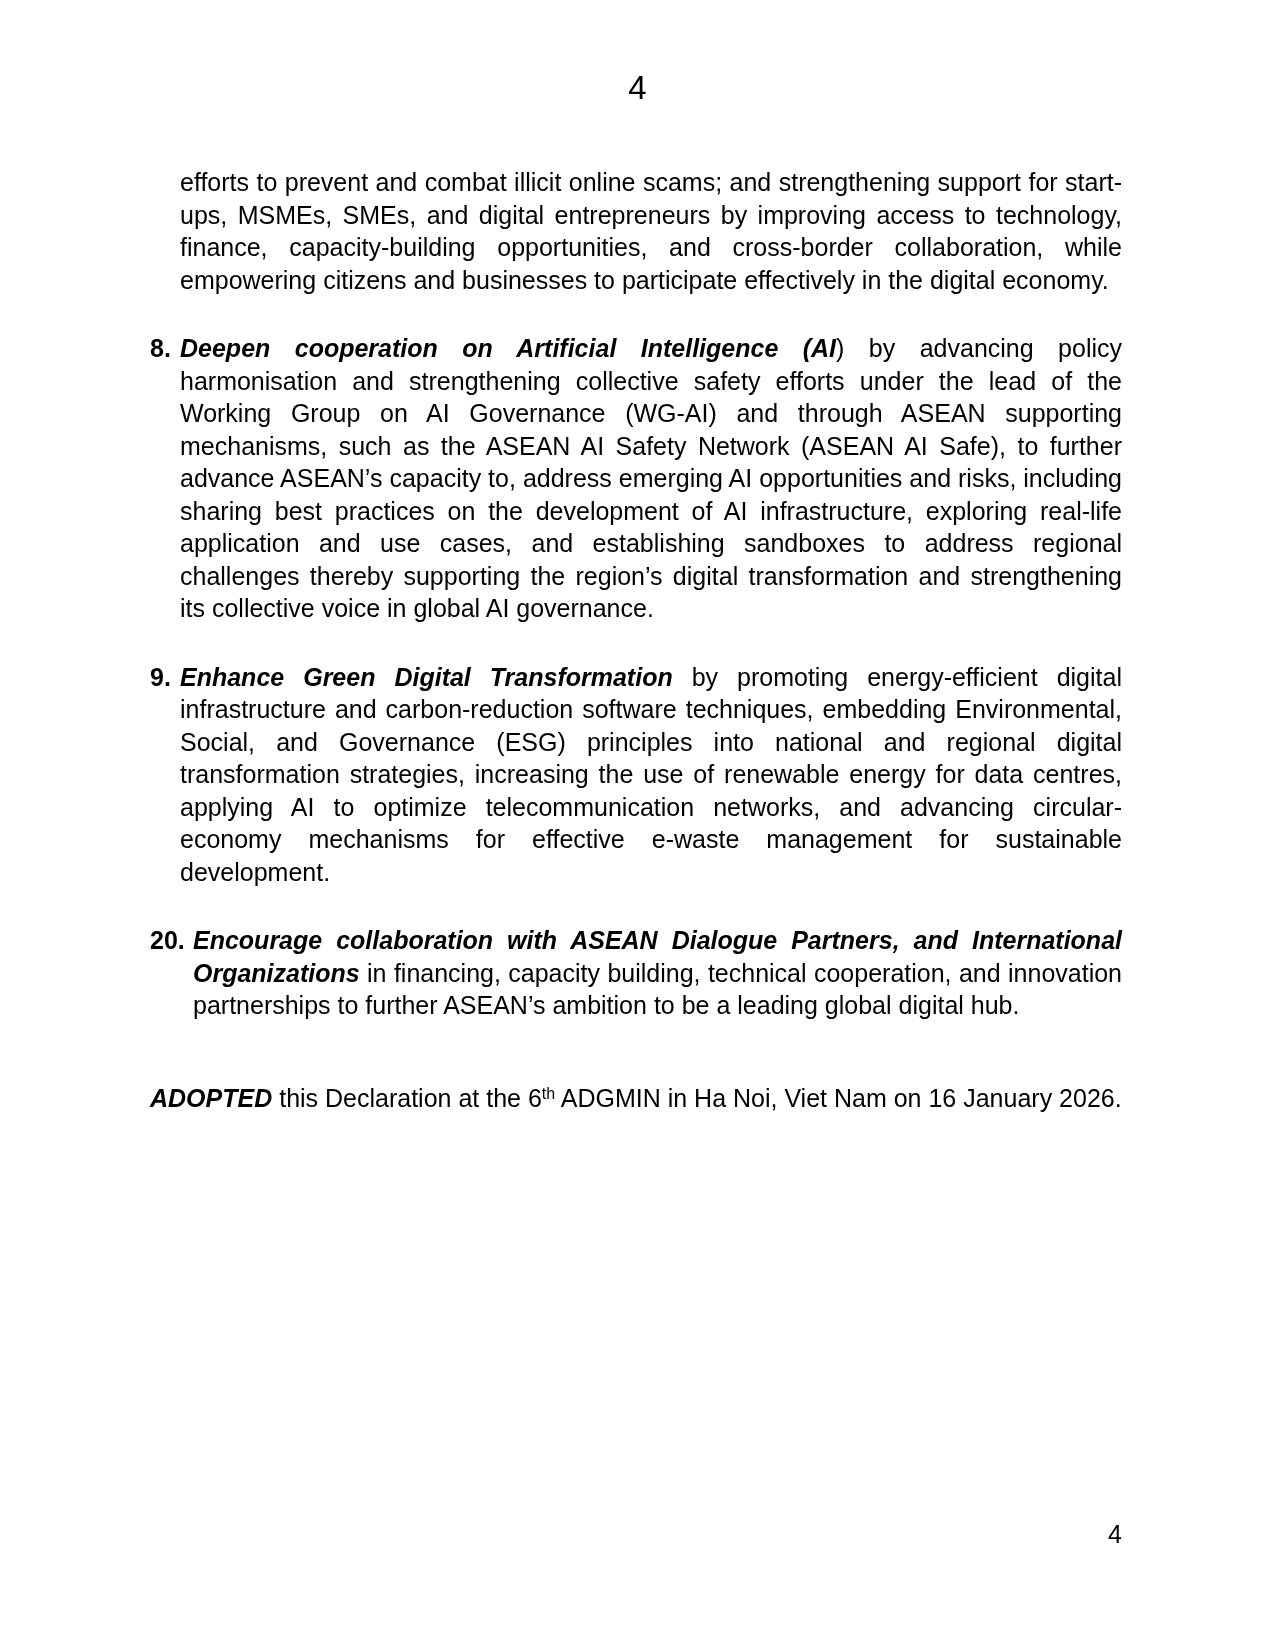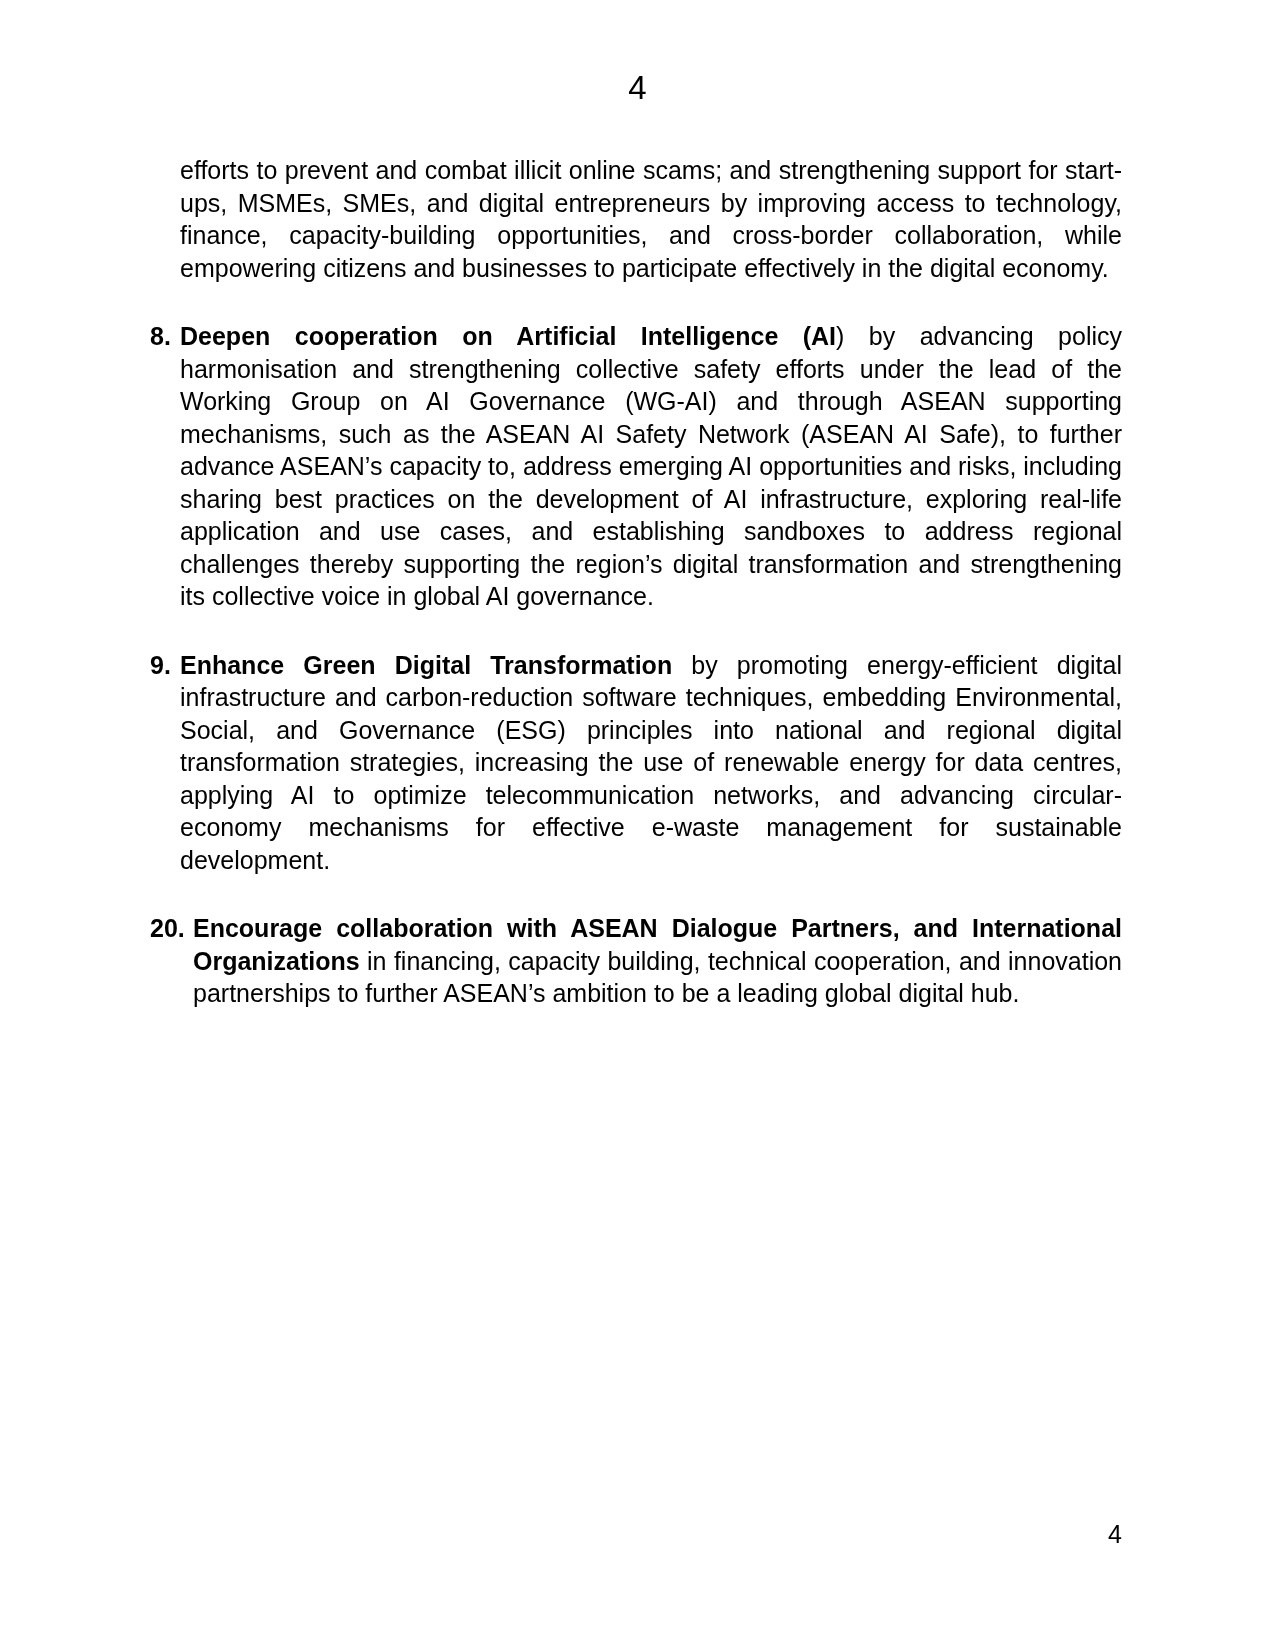--- a/index.html
+++ b/index.html
@@ -28,40 +28,41 @@
   .doc-body {
     position: absolute;
     left: 150px;
     top: 150px;
     width: 972px;
     font-size: 25px;
     line-height: 32.5px;
     text-align: justify;
   }
   .block {
-    margin: 4px 0 36px 0;
+    margin: 16px 0 36px 0;
   }
   .cont-para {
     margin-left: 30px;
   }
   .list-item {
     position: relative;
     padding-left: 30px;
   }
   .list-item.wide-num {
     padding-left: 43px;
   }
   .list-num {
     position: absolute;
     left: 0;
     top: 0;
     font-weight: bold;
   }
   .bold {
     font-weight: bold;
+    font-style: italic;
   }
   .adopted-para {
     margin-top: 60px;
   }
   .sup {
     font-size: 16px;
     vertical-align: 8px;
     line-height: 0;
   }
   .footer-pagenum {
@@ -92,18 +93,21 @@
     <div class="block list-item">
       <span class="list-num">9.</span>
       <span class="bold">Enhance Green Digital Transformation</span><span> by promoting energy-efficient digital infrastructure and carbon-reduction software techniques, embedding Environmental, Social, and Governance (ESG) principles into national and regional digital transformation strategies, increasing the use of renewable energy for data centres, applying AI to optimize telecommunication networks, and advancing circular-economy mechanisms for effective e-waste management for sustainable development.</span>
     </div>
 
     <div class="block list-item wide-num">
       <span class="list-num">20.</span>
       <span class="bold">Encourage collaboration with ASEAN Dialogue Partners, and International Organizations</span><span> in financing, capacity building, technical cooperation, and innovation partnerships to further ASEAN’s ambition to be a leading global digital hub.</span>
     </div>
 
+    <p class="block adopted-para">
+      <span class="bold">ADOPTED</span><span> this Declaration at the 6</span><span class="sup">th</span><span> ADGMIN in Ha Noi, Viet Nam on 16 January 2026.</span>
+    </p>
 
   </div>
 
   <div class="footer-pagenum">4</div>
 
 </div>
 
 </body></html>

